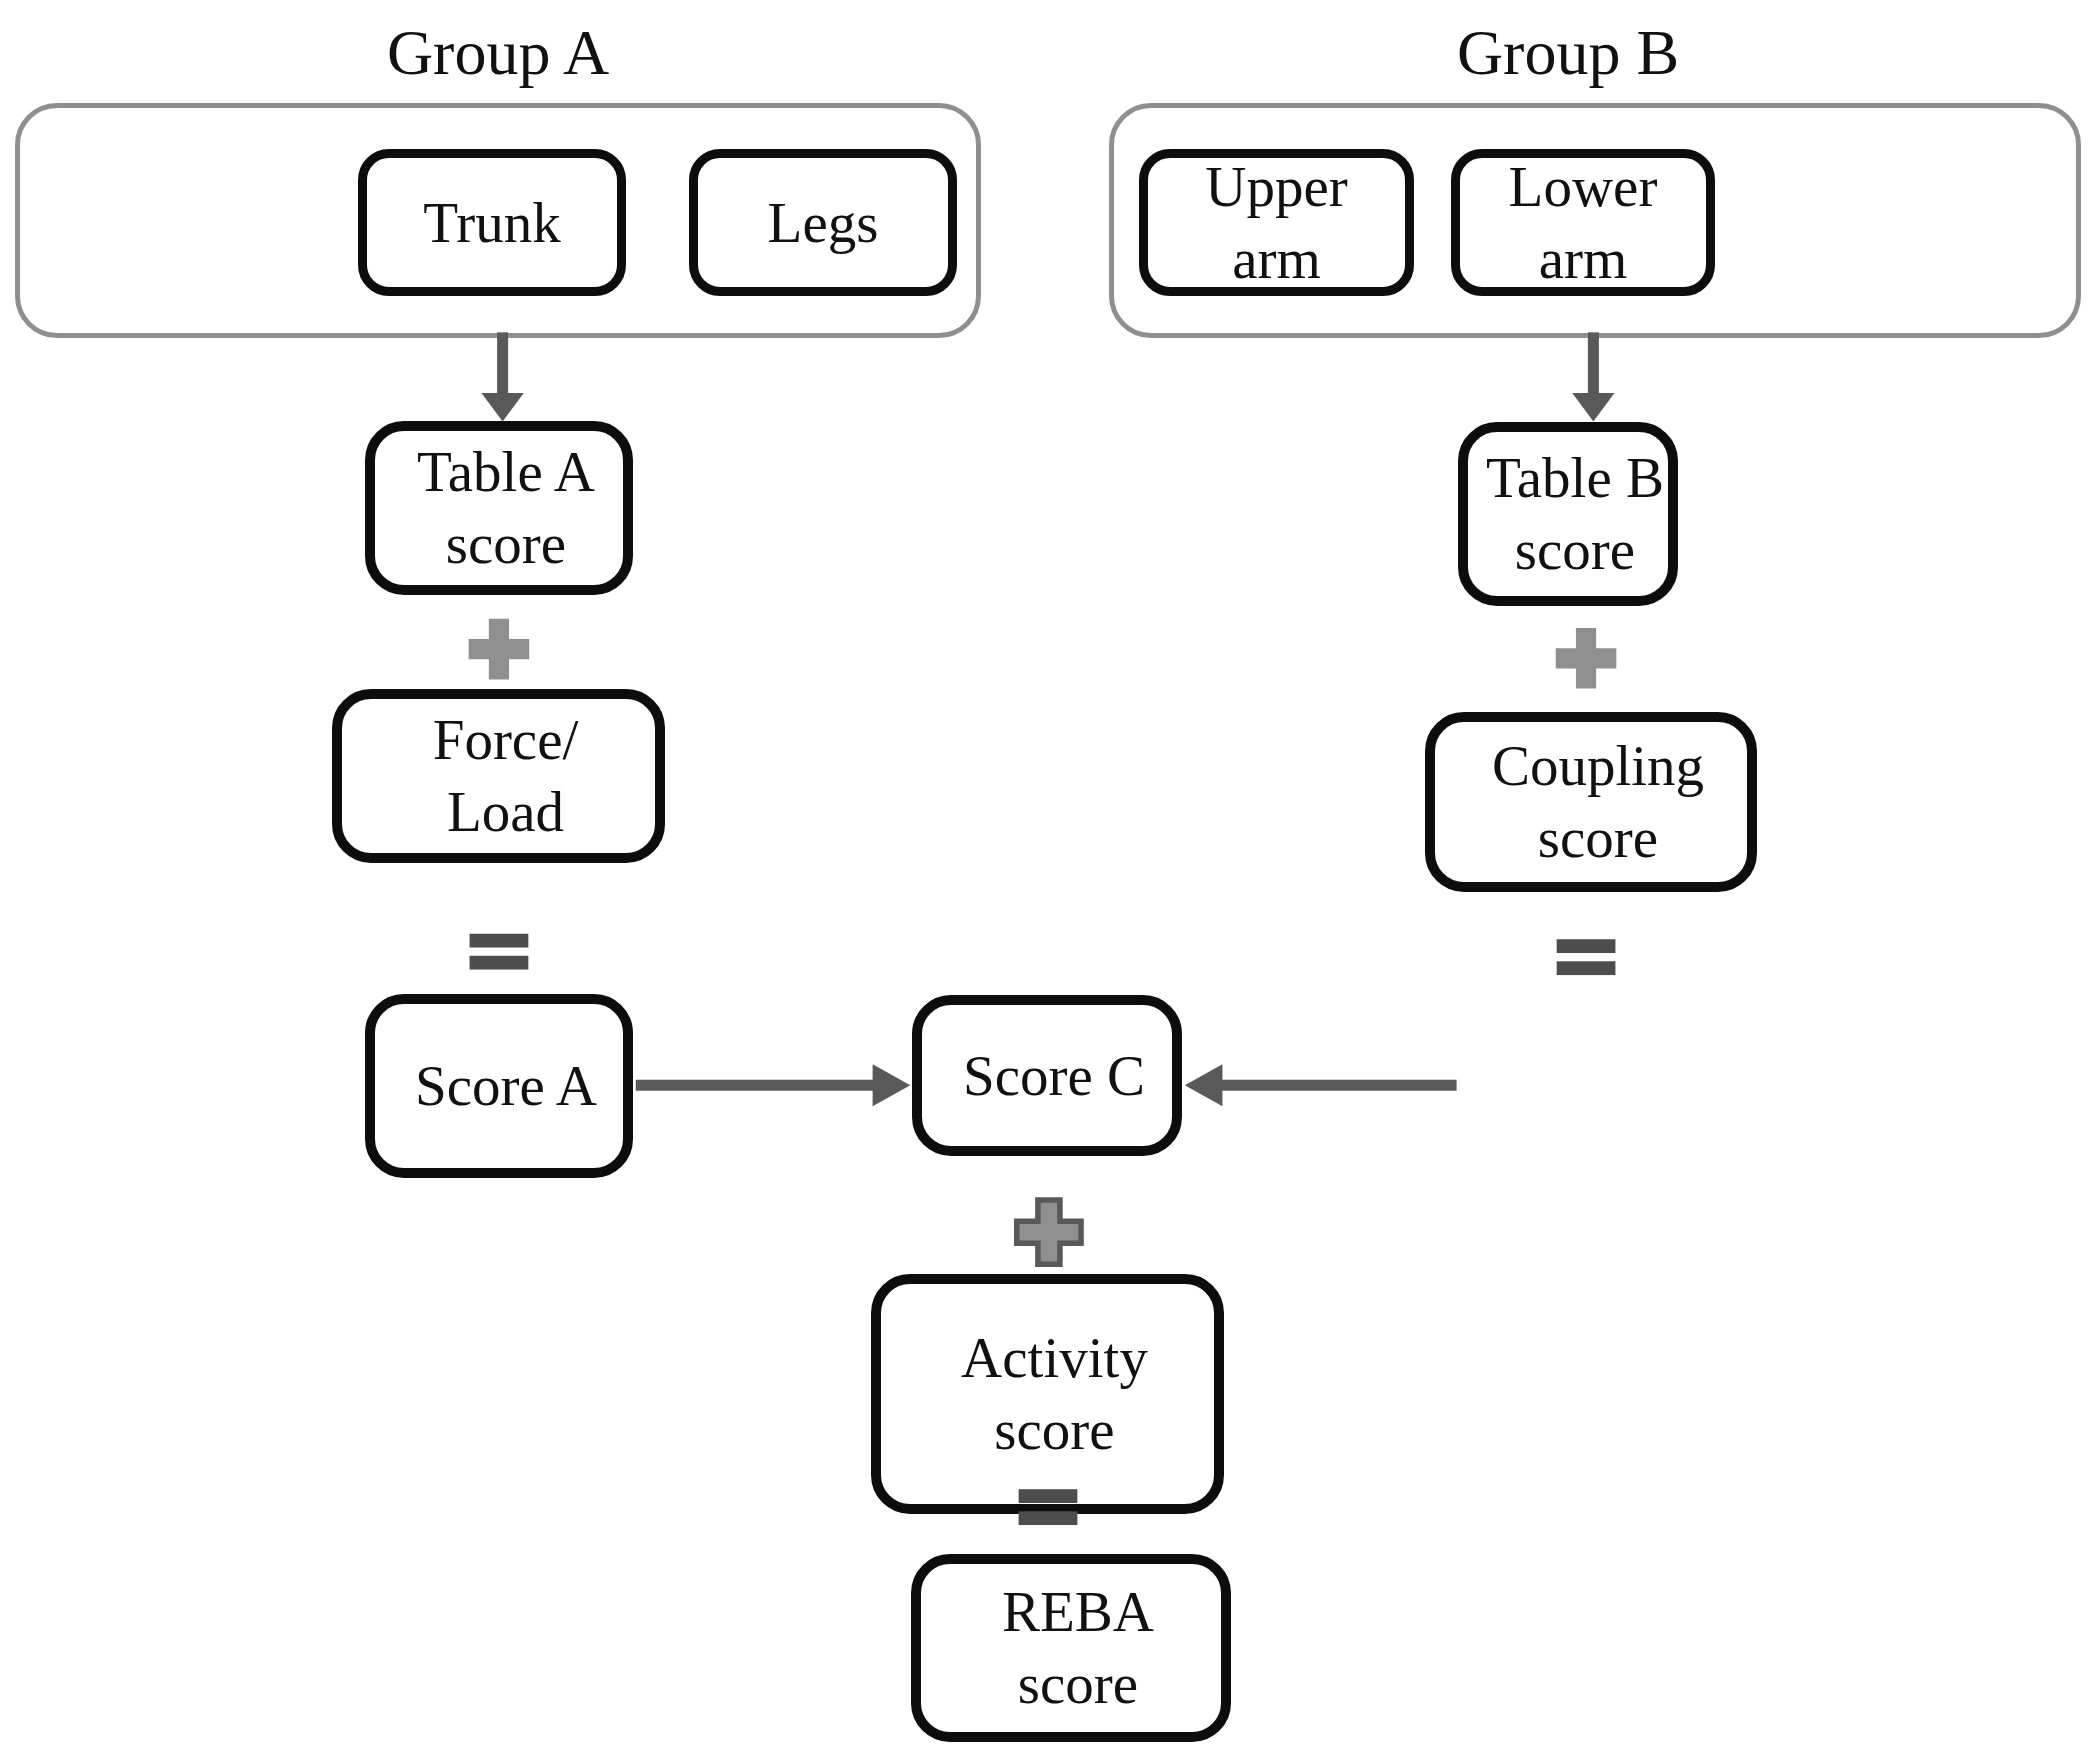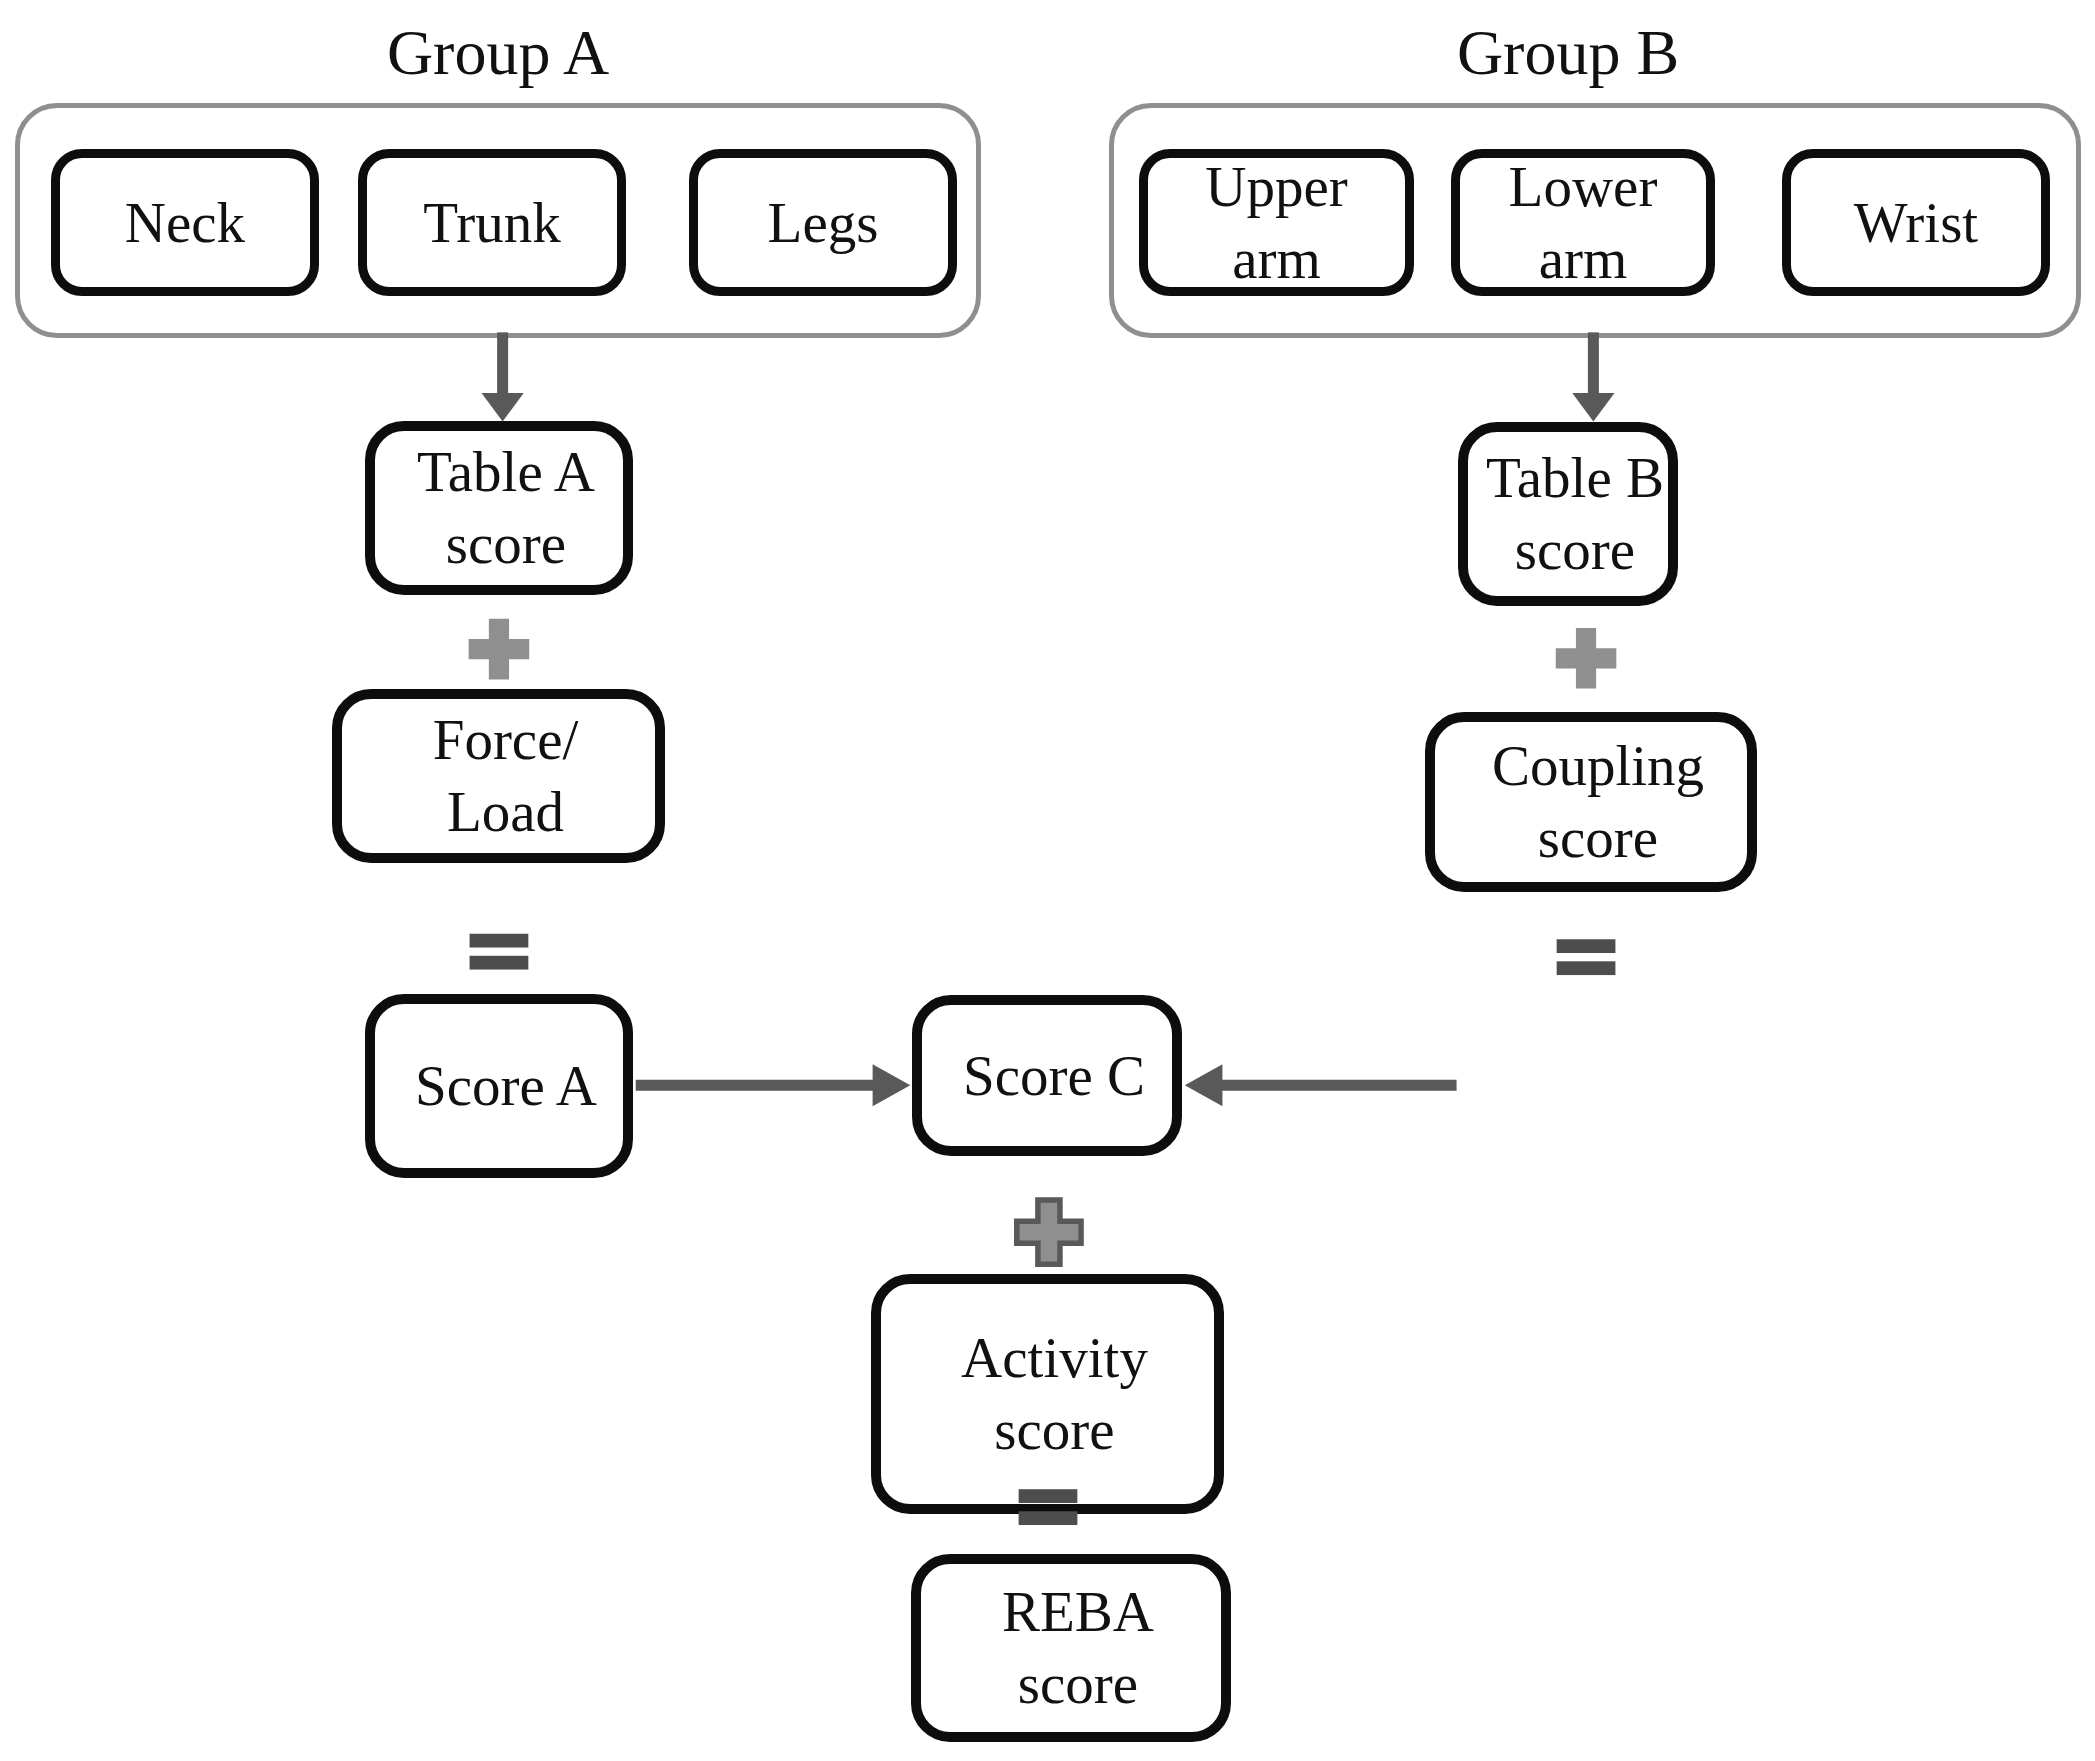--- a/index.html
+++ b/index.html
@@ -60,29 +60,27 @@
 <body>
 
 <div class="canvas">
 
   <div class="title" style="left:498px; top:18.4px">Group A</div>
   <div class="title" style="left:1568px; top:18.4px">Group B</div>
 
   <div class="grp" style="left:14.7px; top:103px; width:966px; height:235px"></div>
   <div class="grp" style="left:1109px; top:103px; width:972px; height:235px"></div>
 
-  <div class="node small" style="left:51px;  top:149px; width:268px; height:147px">Neck</div>
   <div class="node small" style="left:689px; top:149px; width:268px; height:147px">Legs</div>
   <div class="node small" style="left:358px; top:149px; width:268px; height:147px">Trunk</div>
 
   <div class="node small" style="left:1139px; top:149px; width:275px; height:147px">Upper
 arm</div>
   <div class="node small" style="left:1451px; top:149px; width:264px; height:147px">Lower
 arm</div>
-  <div class="node small" style="left:1782px; top:149px; width:268px; height:147px">Wrist</div>
 
   <div class="node big" style="left:365px; top:421px; width:268px; height:174px">Table A
 score</div>
   <div class="node big" style="left:332px; top:689px; width:333px; height:174px">Force/
 Load</div>
   <div class="node big" style="left:365px; top:994px; width:268px; height:184px">Score A</div>
 
   <div class="node big" style="left:1458px; top:422px; width:220px; height:184px">Table B
 score</div>
   <div class="node big" style="left:1425px; top:712px; width:332px; height:180px">Coupling

